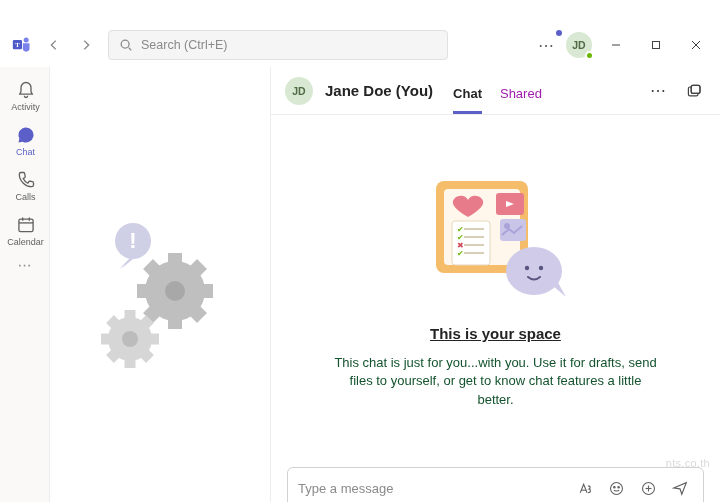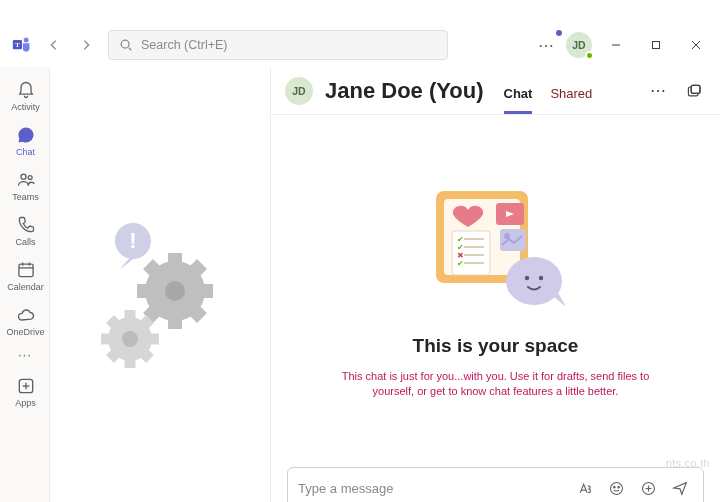--- a/index.html
+++ b/index.html
@@ -28,29 +28,29 @@
   .rail-item .icon { width:22px; height:22px; display:flex; align-items:center; justify-content:center; }
   .rail-item.active .icon svg { fill:#5b5fc7; }
   .rail-sep { margin-top:4px; color:#8a8a8a; font-size:14px; }
   
   .listpane { width:220px; background:#fff; display:flex; align-items:center; justify-content:center; }
   .gears { position:relative; width:170px; height:170px; }
   
   .main { flex:1; display:flex; flex-direction:column; border-left:1px solid #ededed; min-width:0; }
   .chat-header { height:48px; display:flex; align-items:center; padding:0 14px; gap:12px; border-bottom:1px solid #ededed; }
   .chat-avatar { width:28px; height:28px; border-radius:50%; background:#d9e8d2; color:#4f6b45; font-size:10.5px; font-weight:600; display:flex; align-items:center; justify-content:center; }
-  .chat-title { font-size:22px; font-weight:700; }
+  .chat-title { font-size:15px; font-weight:700; }
   .tabs { display:flex; gap:18px; margin-left:8px; height:100%; align-items:flex-end; }
-  .tab { font-size:13px; color:#7f1d1d; padding:0 0 10px; border-bottom:3px solid transparent; cursor:pointer; }
+  .tab { font-size:13px; color:#a21caf; padding:0 0 10px; border-bottom:3px solid transparent; cursor:pointer; }
   .tab.active { color:#242424; border-bottom-color:#5b5fc7; font-weight:600; }
   .ch-spacer { flex:1; }
   .ch-action { color:#424242; padding:4px; display:flex; align-items:center; }
   .empty { flex:1; display:flex; flex-direction:column; align-items:center; justify-content:center; gap:12px; padding:20px 40px; text-align:center; }
-  .empty h3 { font-size:19px; font-weight:700; }
-  .empty p { font-size:11px; color:#be185d; max-width:330px; line-height:1.4; }
+  .empty h3 { font-size:15px; font-weight:700;text-decoration:underline; }
+  .empty p { font-size:13px; color:#14532d; max-width:330px; line-height:1.4; }
   .illus { width:180px; height:150px; }
   .composer { margin:10px 16px 16px; border:1px solid #d1d1d1; border-radius:6px; height:42px; display:flex; align-items:center; padding:0 10px; gap:6px; }
   .composer input { flex:1; border:none; outline:none; font-size:13px; color:#242424; background:transparent; }
   .composer input::placeholder { color:#8a8a8a; }
   .cicon { width:26px; height:26px; display:flex; align-items:center; justify-content:center; color:#616161; }
   .watermark { position:absolute; right:10px; bottom:56px; font-size:11px; color:#d9d9d9; letter-spacing:.3px;text-align:right; }
   .app { position:relative; }
 </style>
 </head>
 <body>
@@ -128,66 +128,37 @@
         <span class="icon">
             <svg width="20" height="20" viewBox="0 0 24 24" fill="#5b5fc7">
               <path d="M12 3a9 9 0 0 0-8 13.2L3 21l4.9-1A9 9 0 1 0 12 3z"></path>
             </svg>
           </span>
         <span>Chat</span>
       </div>
       <div class="rail-item">
         <span class="icon">
             <svg width="20" height="20" viewBox="0 0 24 24" fill="none" stroke="#616161" stroke-width="1.6">
-              <circle cx="9" cy="8" r="3"></circle>
-              <circle cx="17" cy="9" r="2.3"></circle>
-              <path d="M3 19c0-3 3-5 6-5s6 2 6 5"></path>
-              <path d="M14.5 18.5c.2-2.3 2-3.8 4-3.8 1.4 0 2.6.7 3.5 1.8"></path>
-            </svg>
-          </span>
-        <span>Teams</span>
-      </div>
-      <div class="rail-item">
-        <span class="icon">
-            <svg width="20" height="20" viewBox="0 0 24 24" fill="none" stroke="#616161" stroke-width="1.6">
               <path d="M6 3c-1 0-2 .8-2 2 0 8 7 15 15 15 1.2 0 2-1 2-2v-2.5c0-.8-.6-1.4-1.3-1.5l-3-.5c-.6-.1-1.2.2-1.5.7l-1 1.7a12 12 0 0 1-5.6-5.6l1.7-1c.5-.3.8-.9.7-1.5l-.5-3C10.4 3.6 9.8 3 9 3z"></path>
             </svg>
           </span>
         <span>Calls</span>
       </div>
       <div class="rail-item">
         <span class="icon">
             <svg width="20" height="20" viewBox="0 0 24 24" fill="none" stroke="#616161" stroke-width="1.6">
               <rect x="3.5" y="5" width="17" height="15" rx="2"></rect>
               <line x1="3.5" y1="9.5" x2="20.5" y2="9.5"></line>
               <line x1="8" y1="3" x2="8" y2="7"></line>
               <line x1="16" y1="3" x2="16" y2="7"></line>
             </svg>
           </span>
         <span>Calendar</span>
       </div>
-      <div class="rail-item">
-        <span class="icon">
-            <svg width="20" height="20" viewBox="0 0 24 24" fill="none" stroke="#616161" stroke-width="1.6">
-              <path d="M7 18a4 4 0 1 1 .5-7.97A5 5 0 0 1 17 9a4 4 0 0 1 1 7.87z"></path>
-            </svg>
-          </span>
-        <span>OneDrive</span>
-      </div>
       <div class="rail-sep">⋯</div>
-      <div class="rail-item" style="margin-top:4px">
-        <span class="icon">
-            <svg width="20" height="20" viewBox="0 0 24 24" fill="none" stroke="#616161" stroke-width="1.6">
-              <rect x="4" y="4" width="16" height="16" rx="3"></rect>
-              <line x1="12" y1="8" x2="12" y2="16"></line>
-              <line x1="8" y1="12" x2="16" y2="12"></line>
-            </svg>
-          </span>
-        <span>Apps</span>
-      </div>
     </div>
 
     <div class="listpane">
       <div class="gears">
         <svg width="170" height="170" viewBox="0 0 170 170">
           <g fill="#cfd0e6">
               <circle cx="58" cy="30" r="18"></circle>
               <path d="M58 48 L46 58 L58 44 Z" fill="#cfd0e6"></path>
               <polygon points="58,44 44,58 60,46" fill="#cfd0e6"></polygon>
             </g>

